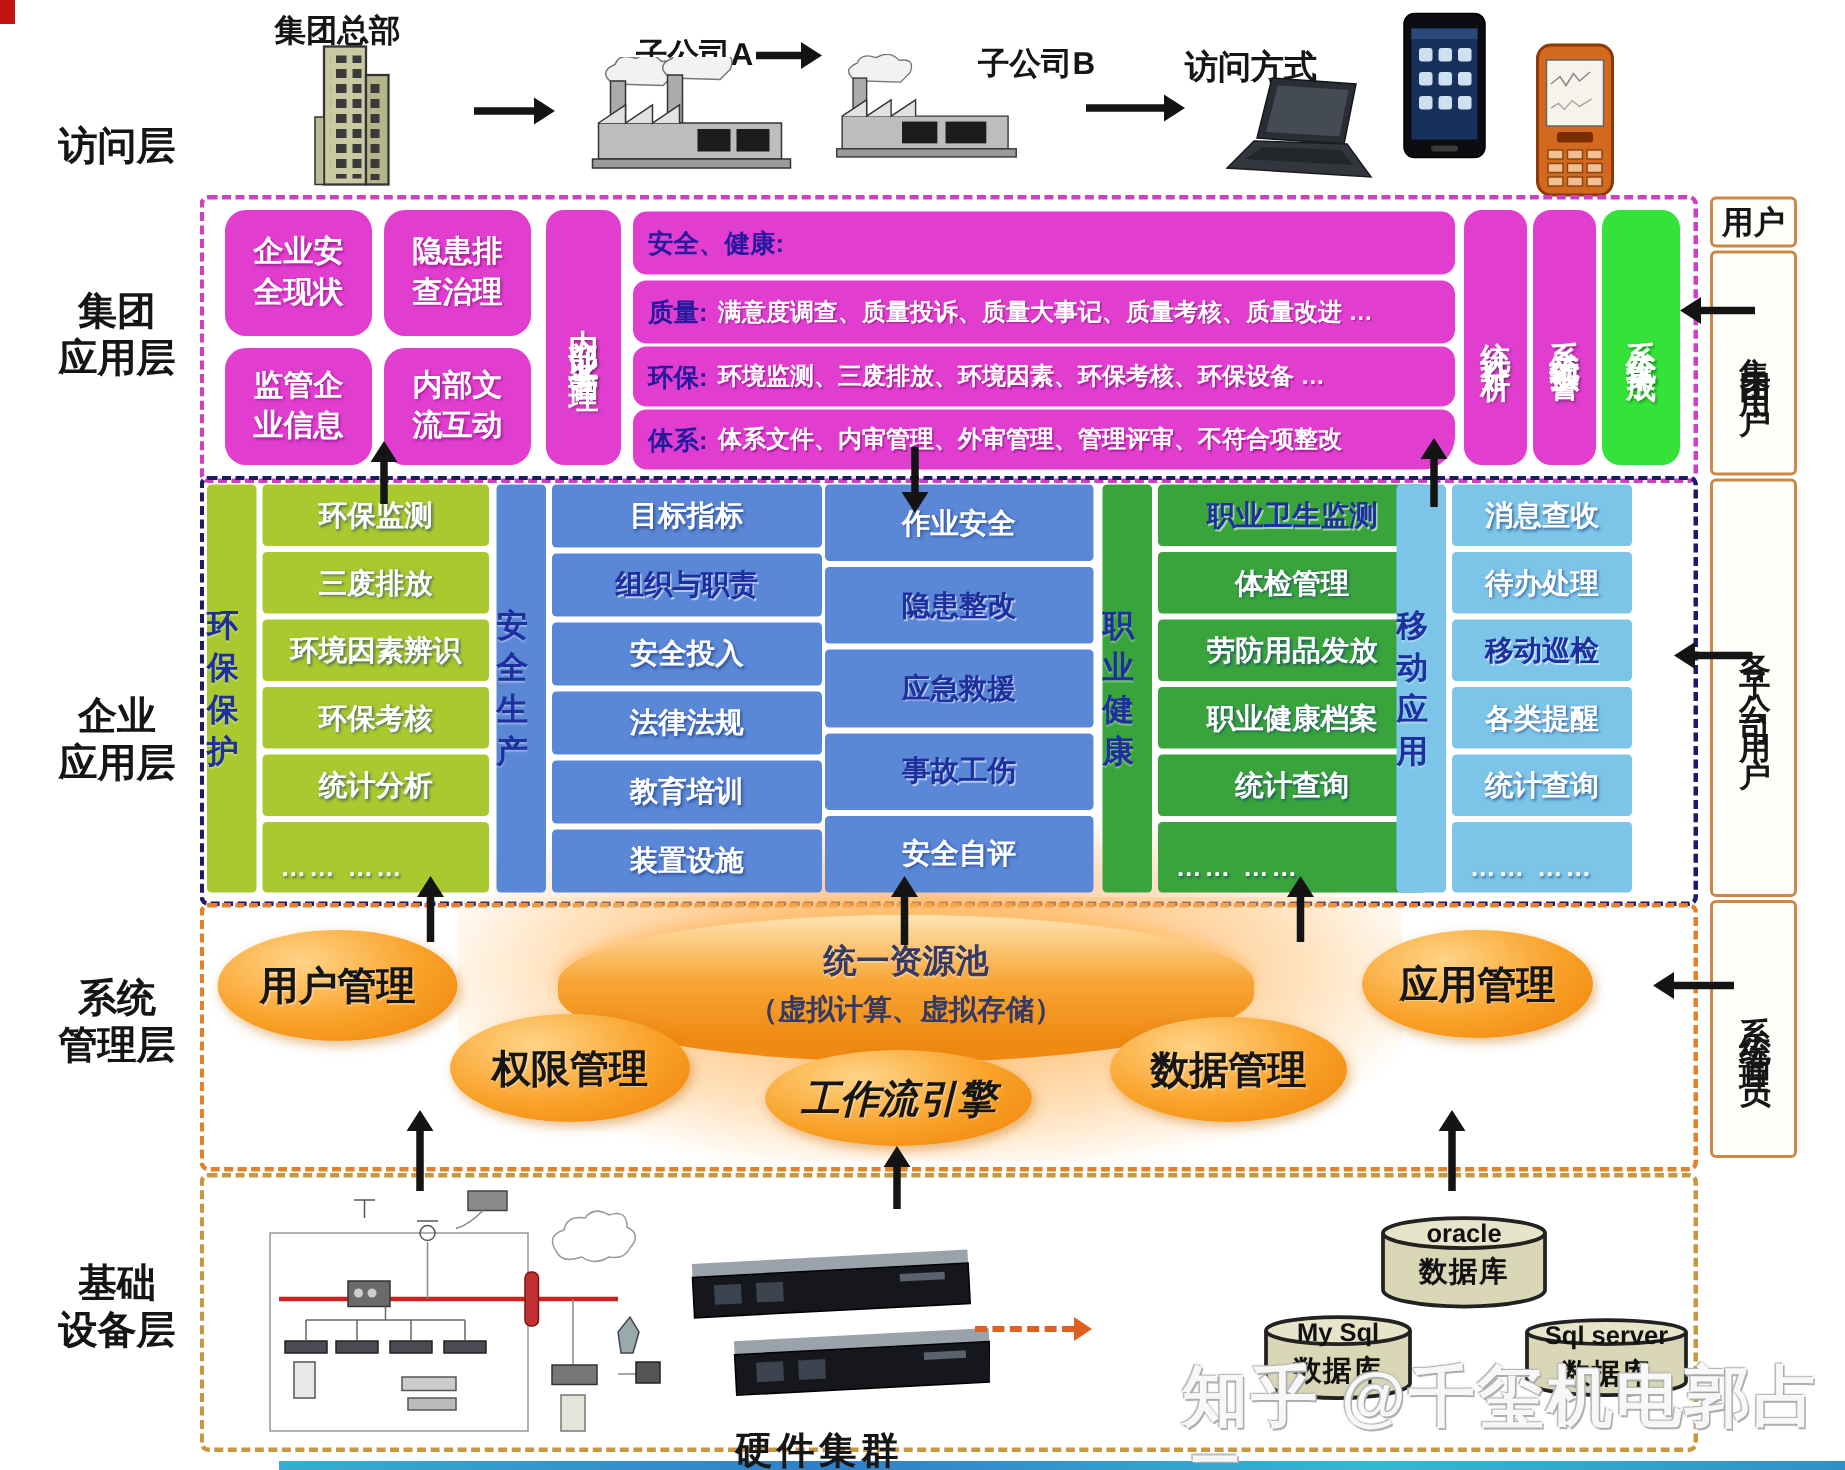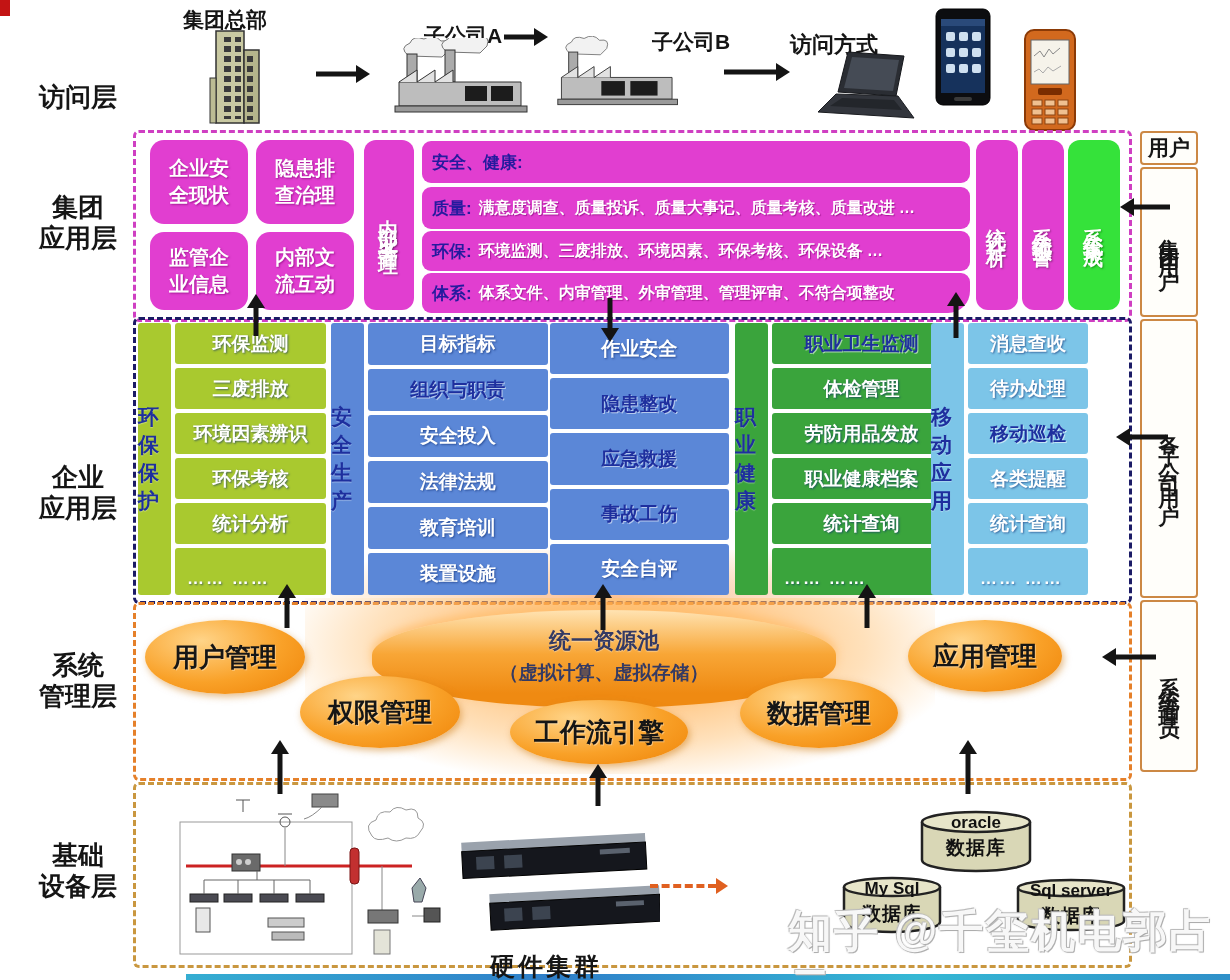--- a/index.html
+++ b/index.html
@@ -265,21 +265,21 @@
   <div class="ar up" style="left:946px;top:292px;width:20px;height:46px;"></div>
 
   <div class="dbox" style="left:133px;top:602px;width:993px;height:173px;border:3px dashed #e5802a;"></div>
   <div class="glow" style="left:305px;top:598px;width:630px;height:176px;background:radial-gradient(ellipse at 50% 28%,rgba(255,160,50,.9),rgba(255,195,120,.5) 55%,rgba(255,225,180,0) 78%);"></div>
   <div class="pool">
     <div class="pool-t1">统一资源池</div>
     <div class="pool-t2">（虚拟计算、虚拟存储）</div>
   </div>
   <div class="oellipse" style="left:145px;top:620px;width:160px;height:74px;text-align:center;">用户管理</div>
   <div class="oellipse" style="left:300px;top:676px;width:160px;height:72px;">权限管理</div>
-  <div class="oellipse" style="left:510px;top:700px;width:178px;height:64px;">工作流引擎</div>
+  <div class="oellipse" style="left:510px;top:700px;width:178px;height:64px;font-style:italic;">工作流引擎</div>
   <div class="oellipse" style="left:740px;top:678px;width:158px;height:70px;">数据管理</div>
   <div class="oellipse" style="left:908px;top:620px;width:154px;height:72px;">应用管理</div>
 
   <div class="ar up" style="left:277px;top:584px;width:20px;height:44px;"></div>
   <div class="ar up" style="left:593px;top:584px;width:20px;height:46px;"></div>
   <div class="ar up" style="left:857px;top:584px;width:20px;height:44px;"></div>
 
   <div class="dbox" style="left:133px;top:782px;width:993px;height:180px;border:3px dashed #c9973f;"></div>
 
   <svg class="abs" style="left:172px;top:792px;z-index:2;" width="300" height="168" viewBox="0 0 300 168">

